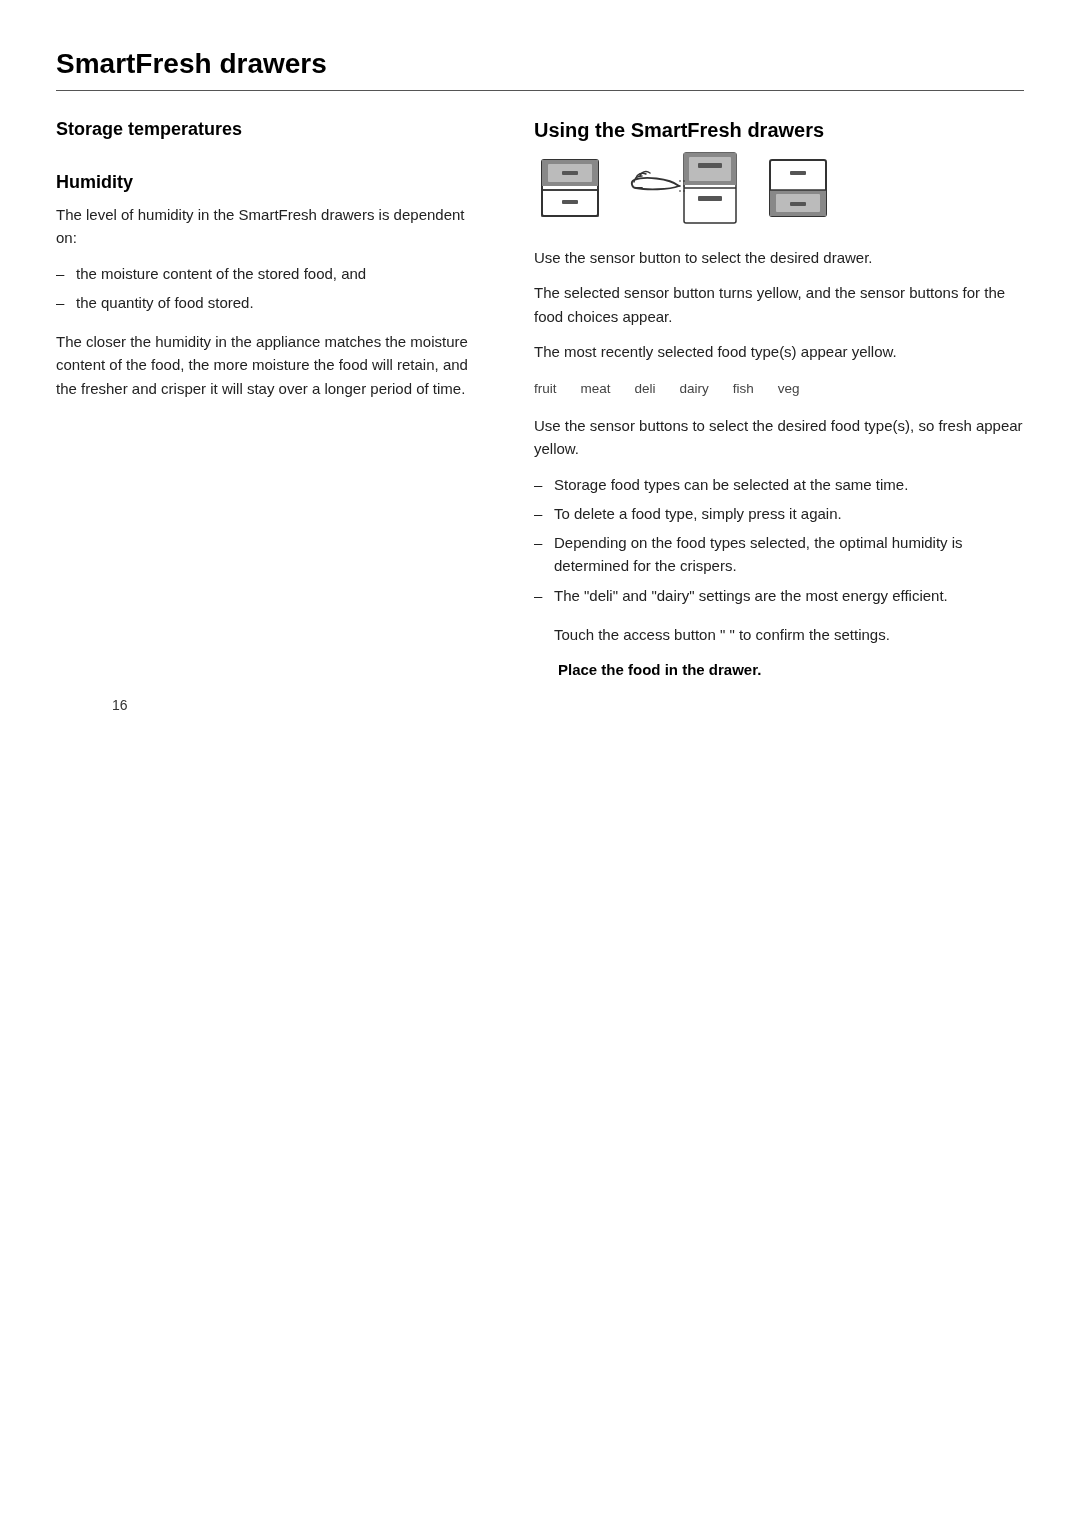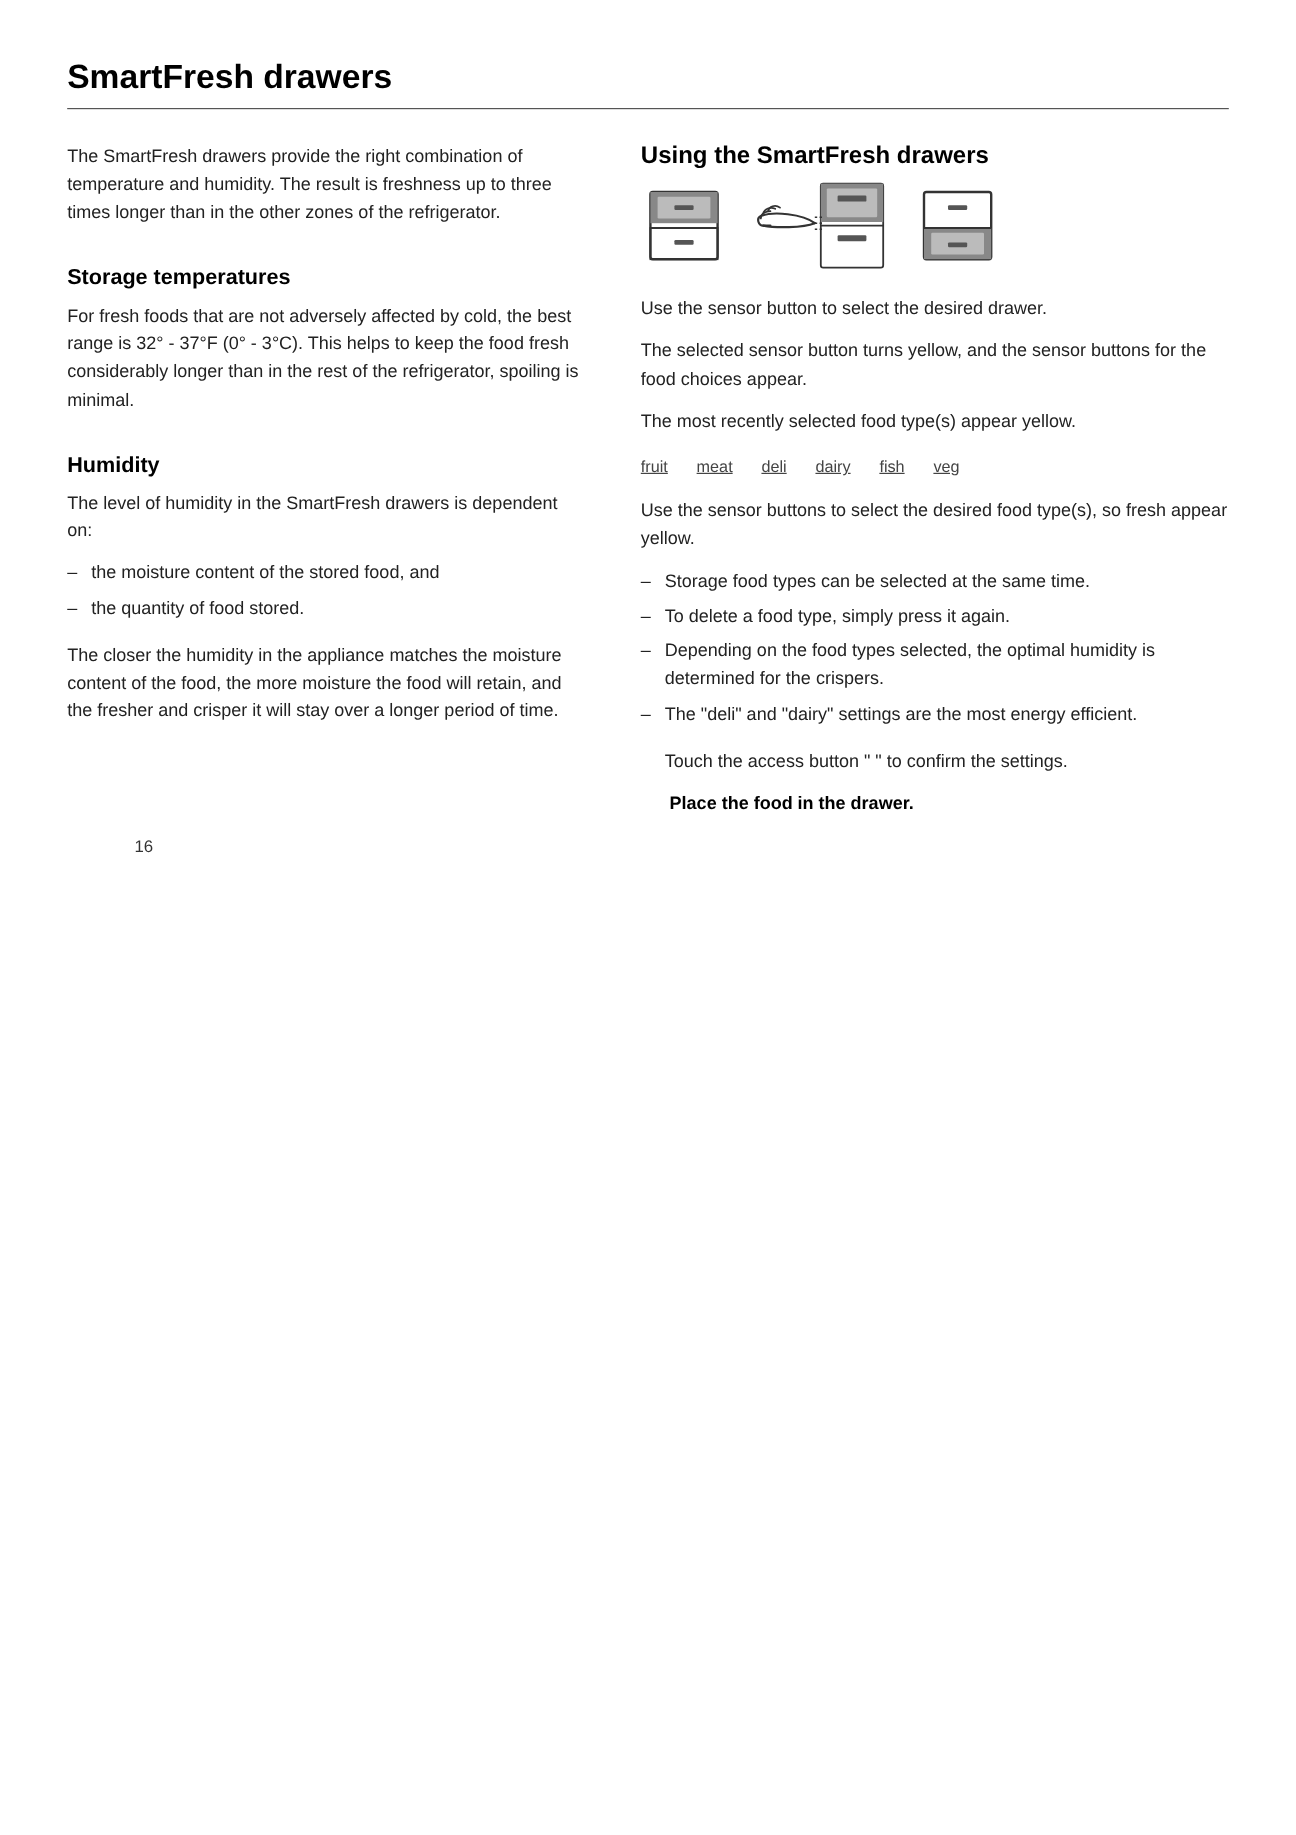--- a/index.html
+++ b/index.html
@@ -108,21 +108,20 @@
       display: flex;
       gap: 24px;
       margin: 18px 0 18px 0;
       font-size: 13.5px;
       color: #333;
     }
 
     .food-label {
       font-size: 13.5px;
       color: #444;
-      text-decoration: underline;
     }
 
     .page-number {
       position: absolute;
       bottom: 40px;
       left: 56px;
       font-size: 14px;
       color: #333;
       margin-top: 24px;
     }
@@ -135,24 +134,22 @@
   </style>
 </head>
 <body>
 
 <h1 class="page-title">SmartFresh drawers</h1>
 <hr class="divider">
 
 <div class="two-col">
 
   <div class="left-col">
-    <p>The SmartFresh drawers provide the right combination of temperature and humidity. The result is freshness up to three times longer than in the other zones of the refrigerator.</p>
 
     <div class="section-title">Storage temperatures</div>
-    <p>For fresh foods that are not adversely affected by cold, the best range is 32° - 37°F (0° - 3°C). This helps to keep the food fresh considerably longer than in the rest of the refrigerator, spoiling is minimal.</p>
 
     <div class="section-title">Humidity</div>
     <p>The level of humidity in the SmartFresh drawers is dependent on:</p>
 
     <ul class="bullet-list">
       <li>the moisture content of the stored food, and</li>
       <li>the quantity of food stored.</li>
     </ul>
 
     <p>The closer the humidity in the appliance matches the moisture content of the food, the more moisture the food will retain, and the fresher and crisper it will stay over a longer period of time.</p>

